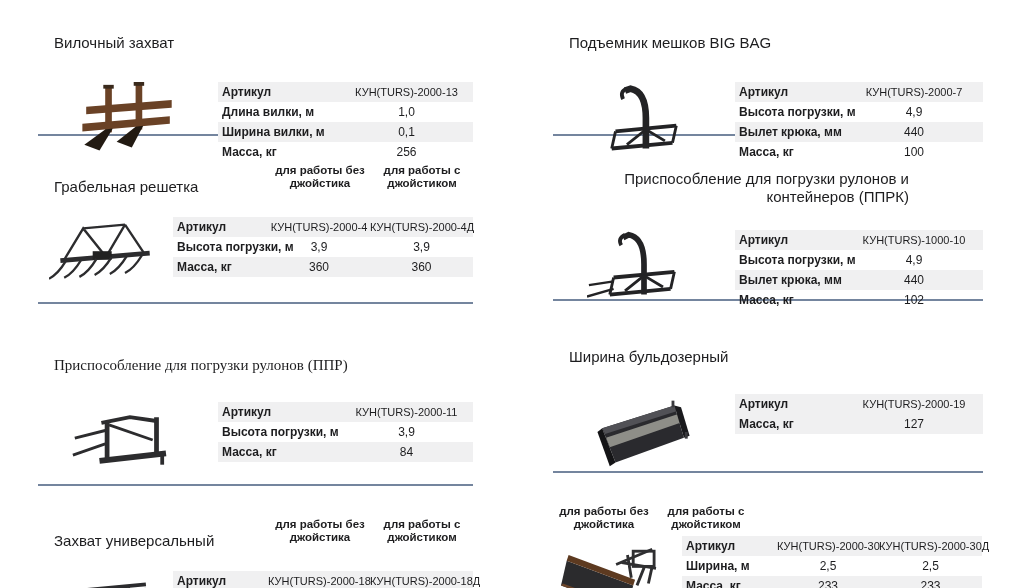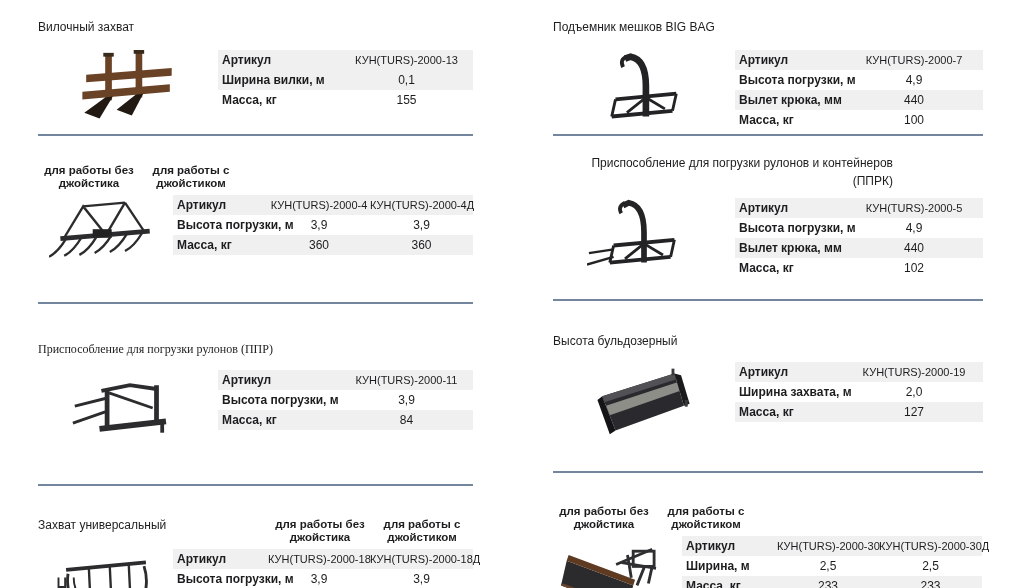--- a/index.html
+++ b/index.html
@@ -6,21 +6,21 @@
   html,body { margin:0; padding:0; }
   body {
     width:1024px; height:588px; background:#fff; overflow:hidden;
     font-family:"Liberation Sans", sans-serif; color:#1d1d1f;
   }
   .page { display:flex; padding:14px 0 0 38px; }
   .colL { width:435px; margin-right:80px; }
   .colR { width:430px; }
   .sec { border-bottom:2px solid var(--divider,#74859e); }
   .sec-top { display:flex; align-items:flex-start; }
-  .title { font-size:12px; font-weight:400; margin:0; flex:1 1 auto; line-height:18px; }
+  .title { font-size:15px; font-weight:400; margin:16px; flex:1 1 auto; line-height:18px; }
   .hdrs { display:flex; flex:0 0 auto;font-weight:bold; }
   .hdr { width:102px; text-align:center; font-size:11.5px; line-height:13px; padding-top:2px; }
   .sec-body { display:flex; align-items:flex-start; }
   .imgbox { flex:0 0 auto; display:flex; justify-content:center; align-items:flex-start; }
   .L.simple .imgbox { width:180px; }
   .R.simple .imgbox { width:182px; }
   .L.joy .imgbox { width:135px; }
   .R.joy .imgbox { width:129px; }
   svg.eq { height:76px; width:auto; display:block; }
   table.spec { border-collapse:collapse; table-layout:fixed; flex:0 0 auto; }
@@ -60,34 +60,39 @@
           <table class="spec">
             <colgroup>
               <col style="width: 122px;">
               <col style="width: 133px;">
             </colgroup>
             <tbody>
               <tr class="shade">
                 <td class="lbl">Артикул</td>
                 <td class="val small">КУН(TURS)-2000-13</td>
               </tr>
+              <tr>
+                <td class="lbl">Длина вилки, м</td>
+                <td class="val">1,0</td>
+              </tr>
               <tr class="shade">
                 <td class="lbl">Ширина вилки, м</td>
                 <td class="val">0,1</td>
               </tr>
               <tr>
                 <td class="lbl">Масса, кг</td>
-                <td class="val">155</td>
+                <td class="val">256</td>
               </tr>
             </tbody>
           </table>
         </div>
       </section>
       <section class="sec joy L" style="height: 140px;">
         <div class="sec-top" style="margin-top: 26px;">
+          <h2 class="title">Грабельная решетка</h2>
           <div class="hdrs">
             <div class="hdr">для работы без джойстика</div>
             <div class="hdr">для работы с джойстиком</div>
           </div>
         </div>
         <div class="sec-body" style="margin-top: 5px;">
           <div class="imgbox">
             <svg class="eq" viewBox="0 0 120 80" fill="none" stroke="#2c2c2e">
               <path d="M12,46 L106,38" stroke-width="5"></path>
               <path d="M16,45 L36,12 L60,42 M36,12 L80,8 M80,8 L60,42 M80,8 L100,38" stroke-width="2.5"></path>
@@ -261,41 +266,41 @@
             </svg>
           </div>
           <table class="spec">
             <colgroup>
               <col style="width: 110px;">
               <col style="width: 138px;">
             </colgroup>
             <tbody>
               <tr class="shade">
                 <td class="lbl">Артикул</td>
-                <td class="val small">КУН(TURS)-2000-5</td>
+                <td class="val small">КУН(TURS)-1000-10</td>
               </tr>
               <tr>
                 <td class="lbl">Высота погрузки, м</td>
                 <td class="val">4,9</td>
               </tr>
               <tr class="shade">
                 <td class="lbl">Вылет крюка, мм</td>
                 <td class="val">440</td>
               </tr>
               <tr>
                 <td class="lbl">Масса, кг</td>
                 <td class="val">102</td>
               </tr>
             </tbody>
           </table>
         </div>
       </section>
       <section class="sec simple R" style="height: 139px;">
         <div class="sec-top" style="margin-top: 31px;">
-          <h2 class="title">Высота бульдозерный</h2>
+          <h2 class="title">Ширина бульдозерный</h2>
         </div>
         <div class="sec-body" style="margin-top: 12px;">
           <div class="imgbox">
             <svg class="eq" viewBox="0 0 120 80">
               <polygon points="16,36 92,12 102,46 30,72" fill="#2a2a2e"></polygon>
               <polygon points="16,36 92,12 95,18 19,42" fill="#515156"></polygon>
               <polygon points="20,46 96,21 99,30 24,56" fill="#8e8e88"></polygon>
               <polygon points="92,12 99,14 108,44 102,46" fill="#1a1a1d"></polygon>
               <polygon points="16,36 11,40 24,76 30,72" fill="#141416"></polygon>
               <rect x="89" y="7" width="3" height="7" fill="#3a3a3e"></rect>
@@ -304,24 +309,20 @@
           </div>
           <table class="spec">
             <colgroup>
               <col style="width: 110px;">
               <col style="width: 138px;">
             </colgroup>
             <tbody>
               <tr class="shade">
                 <td class="lbl">Артикул</td>
                 <td class="val small">КУН(TURS)-2000-19</td>
-              </tr>
-              <tr>
-                <td class="lbl">Ширина захвата, м</td>
-                <td class="val">2,0</td>
               </tr>
               <tr class="shade">
                 <td class="lbl">Масса, кг</td>
                 <td class="val">127</td>
               </tr>
             </tbody>
           </table>
         </div>
       </section>
       <section class="sec joy R" style="height: 147px;">

